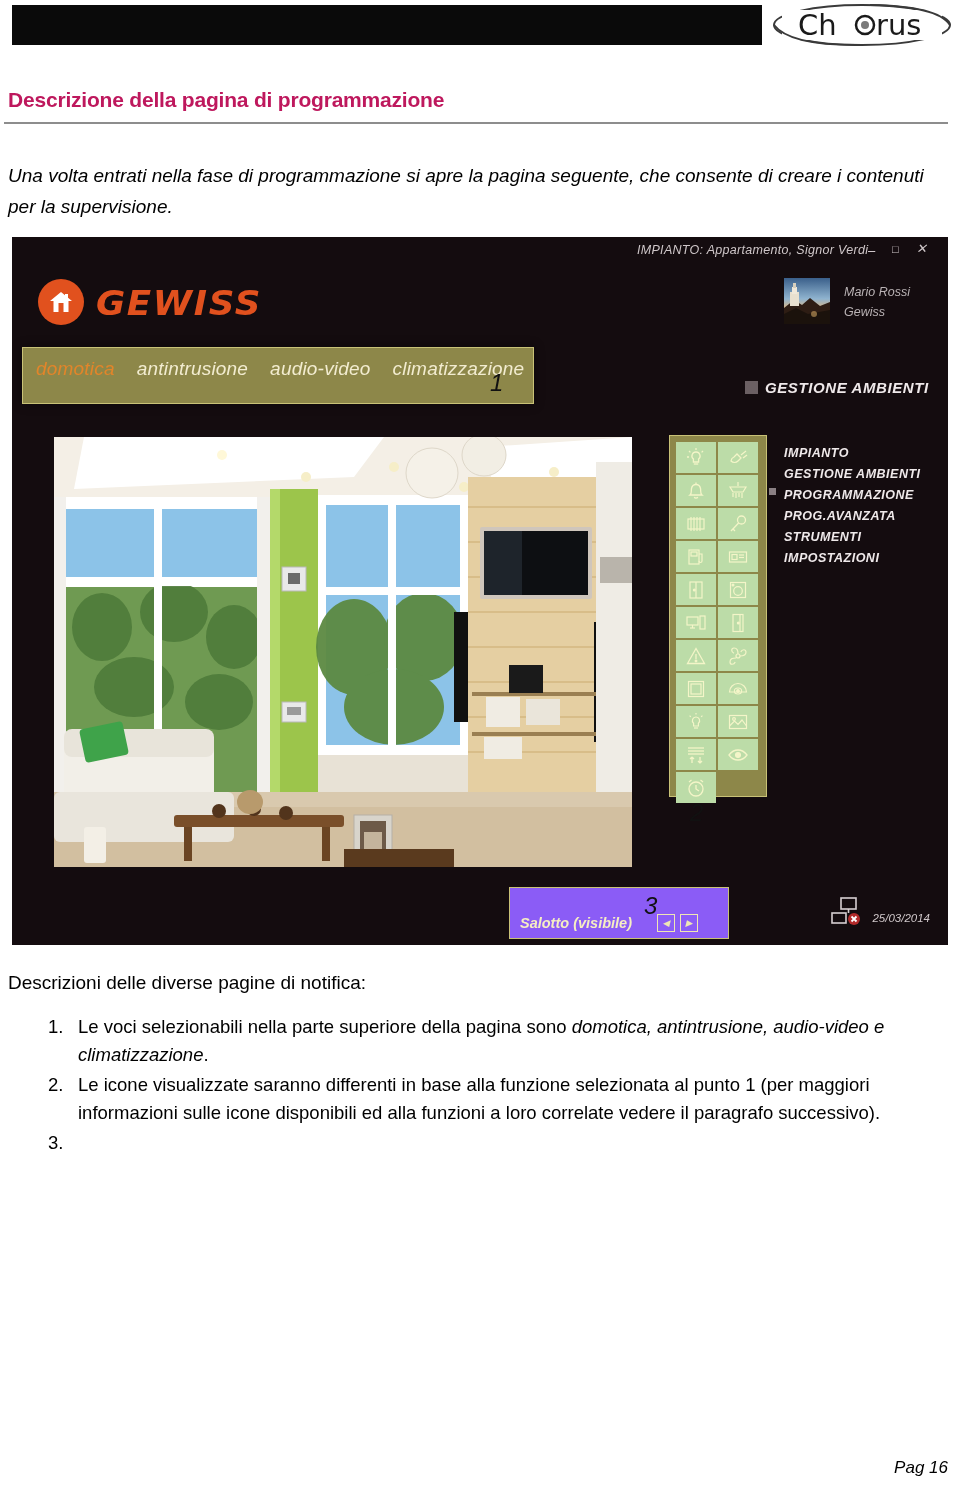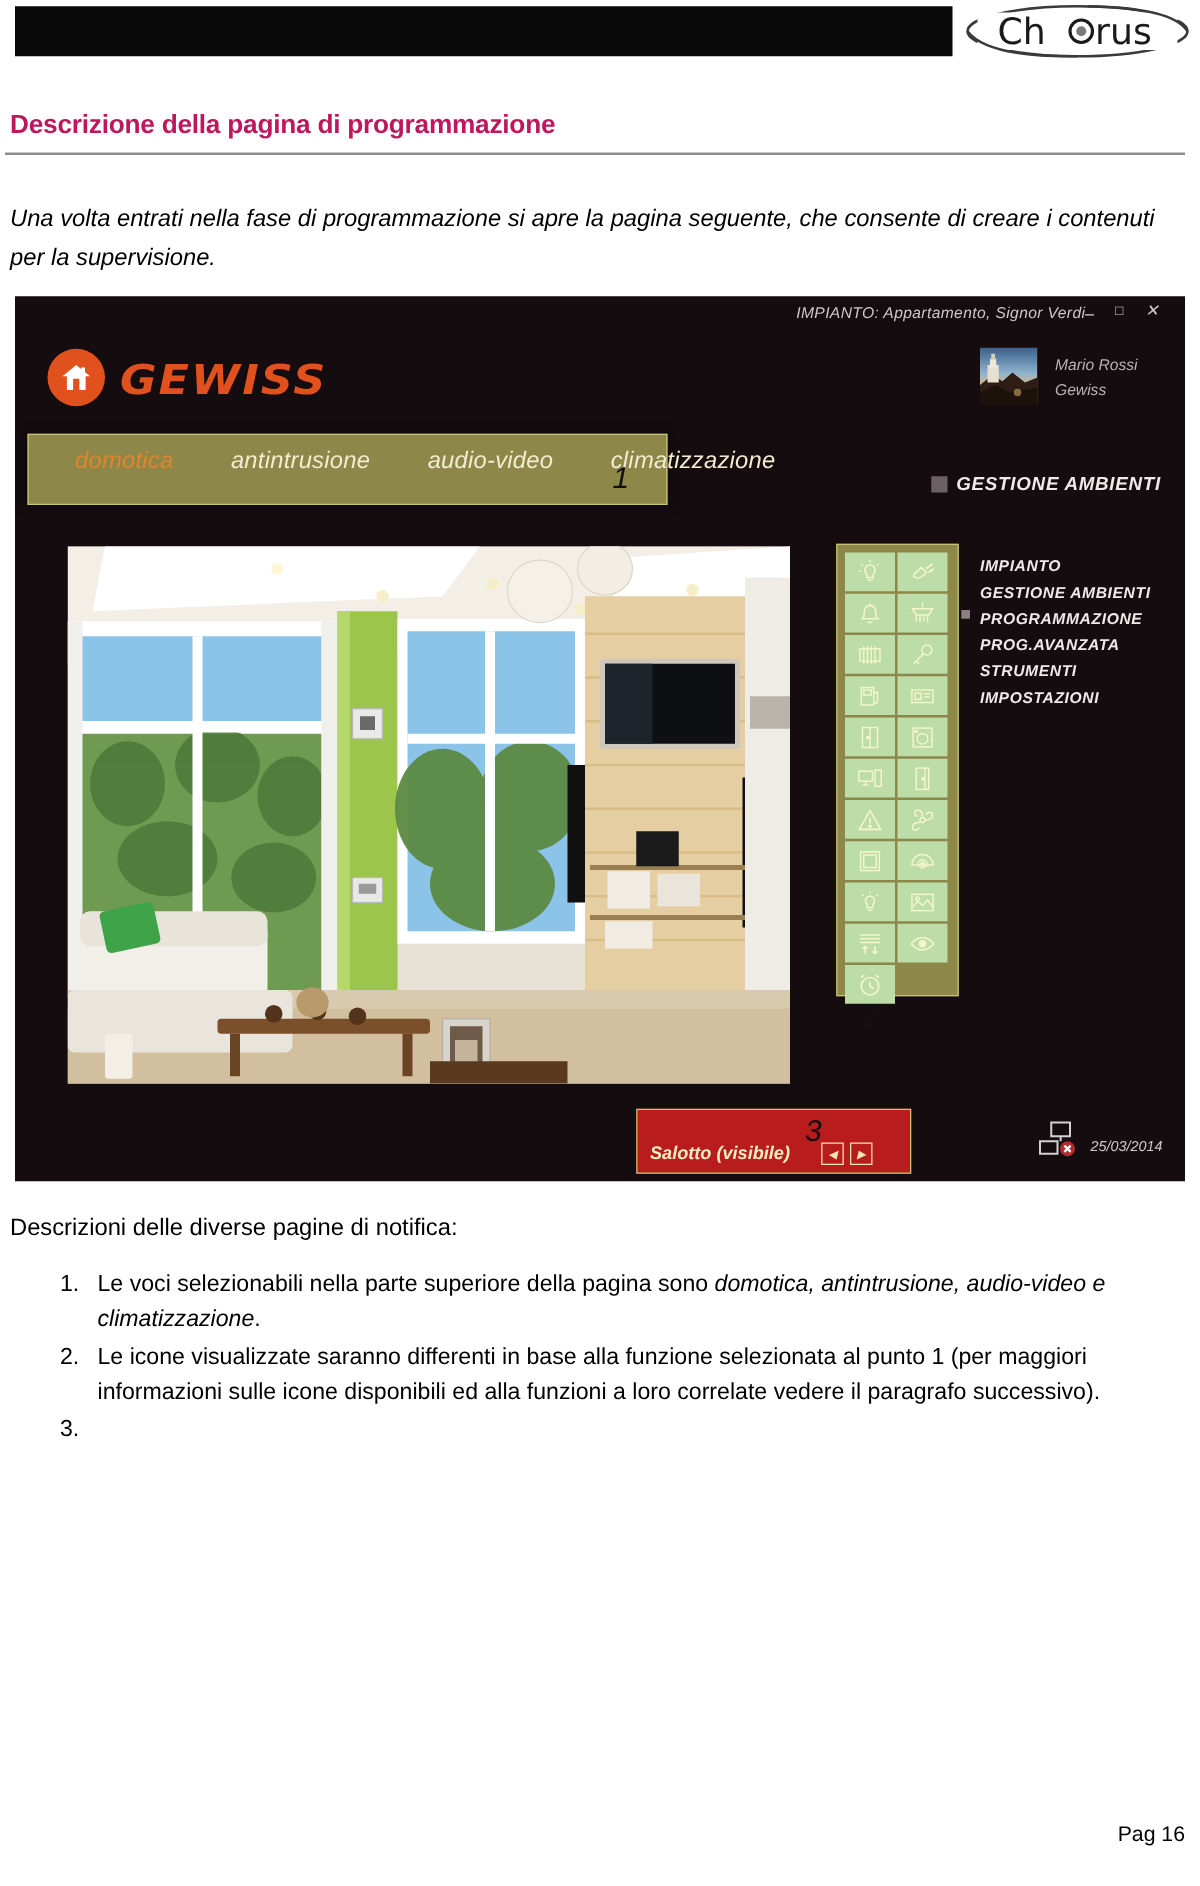--- a/index.html
+++ b/index.html
@@ -58,21 +58,21 @@
     transform:scaleX(1.08); transform-origin:left center;
   }
 
   
   .nav-highlight{
     position:absolute; left:10px; top:110px; width:510px; height:55px;
     background:#8d8749; border:1.5px solid #c9c277;
     box-shadow:0 0 10px rgba(0,0,0,.45);
   }
   .nav-tabs{position:absolute; left:24px; top:119px; height:26px; display:flex; gap:22px; align-items:center;}
-  .nav-tab{font-size:19px; color:#f2ecd0; letter-spacing:.2px; white-space:nowrap;margin-left:24px;}
+  .nav-tab{font-size:19px; color:#f2ecd0; letter-spacing:.2px; white-space:nowrap;}
   .nav-tab.active{color:#e2852a;}
   .callout{
     position:absolute; color:#111; font-weight:normal;
     font-family:"Liberation Sans", sans-serif;
   }
   .callout-1{left:478px; top:132px; font-size:24px;}
 
   
   .avatar{
     position:absolute; left:772px; top:41px; width:46px; height:46px;
@@ -115,21 +115,21 @@
   .menu{position:absolute; left:772px; top:206px; width:160px;}
   .menu-item{
     font-size:12.5px; font-weight:bold; color:#efe9ea; letter-spacing:.5px;
     height:21px; line-height:21px; white-space:nowrap;
   }
   .menu-marker{position:absolute; left:-15px; top:45px; width:7px; height:7px; background:#8a8083;}
 
   
   .bottom-bar{
     position:absolute; left:497px; top:650px; width:218px; height:50px;
-    background:#b91c1c; border:1.5px solid #c9c277;
+    background:#8b5cf6; border:1.5px solid #c9c277;
   }
   .room-label{
     position:absolute; left:10px; top:27px; font-size:14.5px; font-weight:bold;
     color:#f6eec3; white-space:nowrap;
   }
   .arrow-btn{
     position:absolute; top:26px; width:16px; height:16px;
     border:1px solid #efe6b5; color:#efe6b5; font-size:9px;
     display:flex; align-items:center; justify-content:center;
   }
@@ -148,21 +148,21 @@
   }
   .notes{
     position:absolute; left:40px; top:1013px; width:912px;
     font-size:18.5px; line-height:28px;
   }
   .note{position:relative; padding-left:38px; margin-bottom:2px;}
   .note-num{position:absolute; left:8px; top:0; width:24px; text-align:left;}
   .note em{font-style:italic;}
 
   .footer{
-    position:absolute; right:12px; top:1458px; font-size:17px; color:#000;
+    position:absolute; right:12px; top:1458px; font-size:17px; color:#000;font-style:italic;
   }
 </style>
 </head>
 <body>
 
 <div class="page-header">
   <div class="header-bar"></div>
   <div class="logo-wrap">
     <svg width="185" height="50" viewBox="0 0 185 50">
       <ellipse cx="92" cy="25" rx="88" ry="20" fill="none" stroke="#3a3a3a" stroke-width="2"></ellipse>

